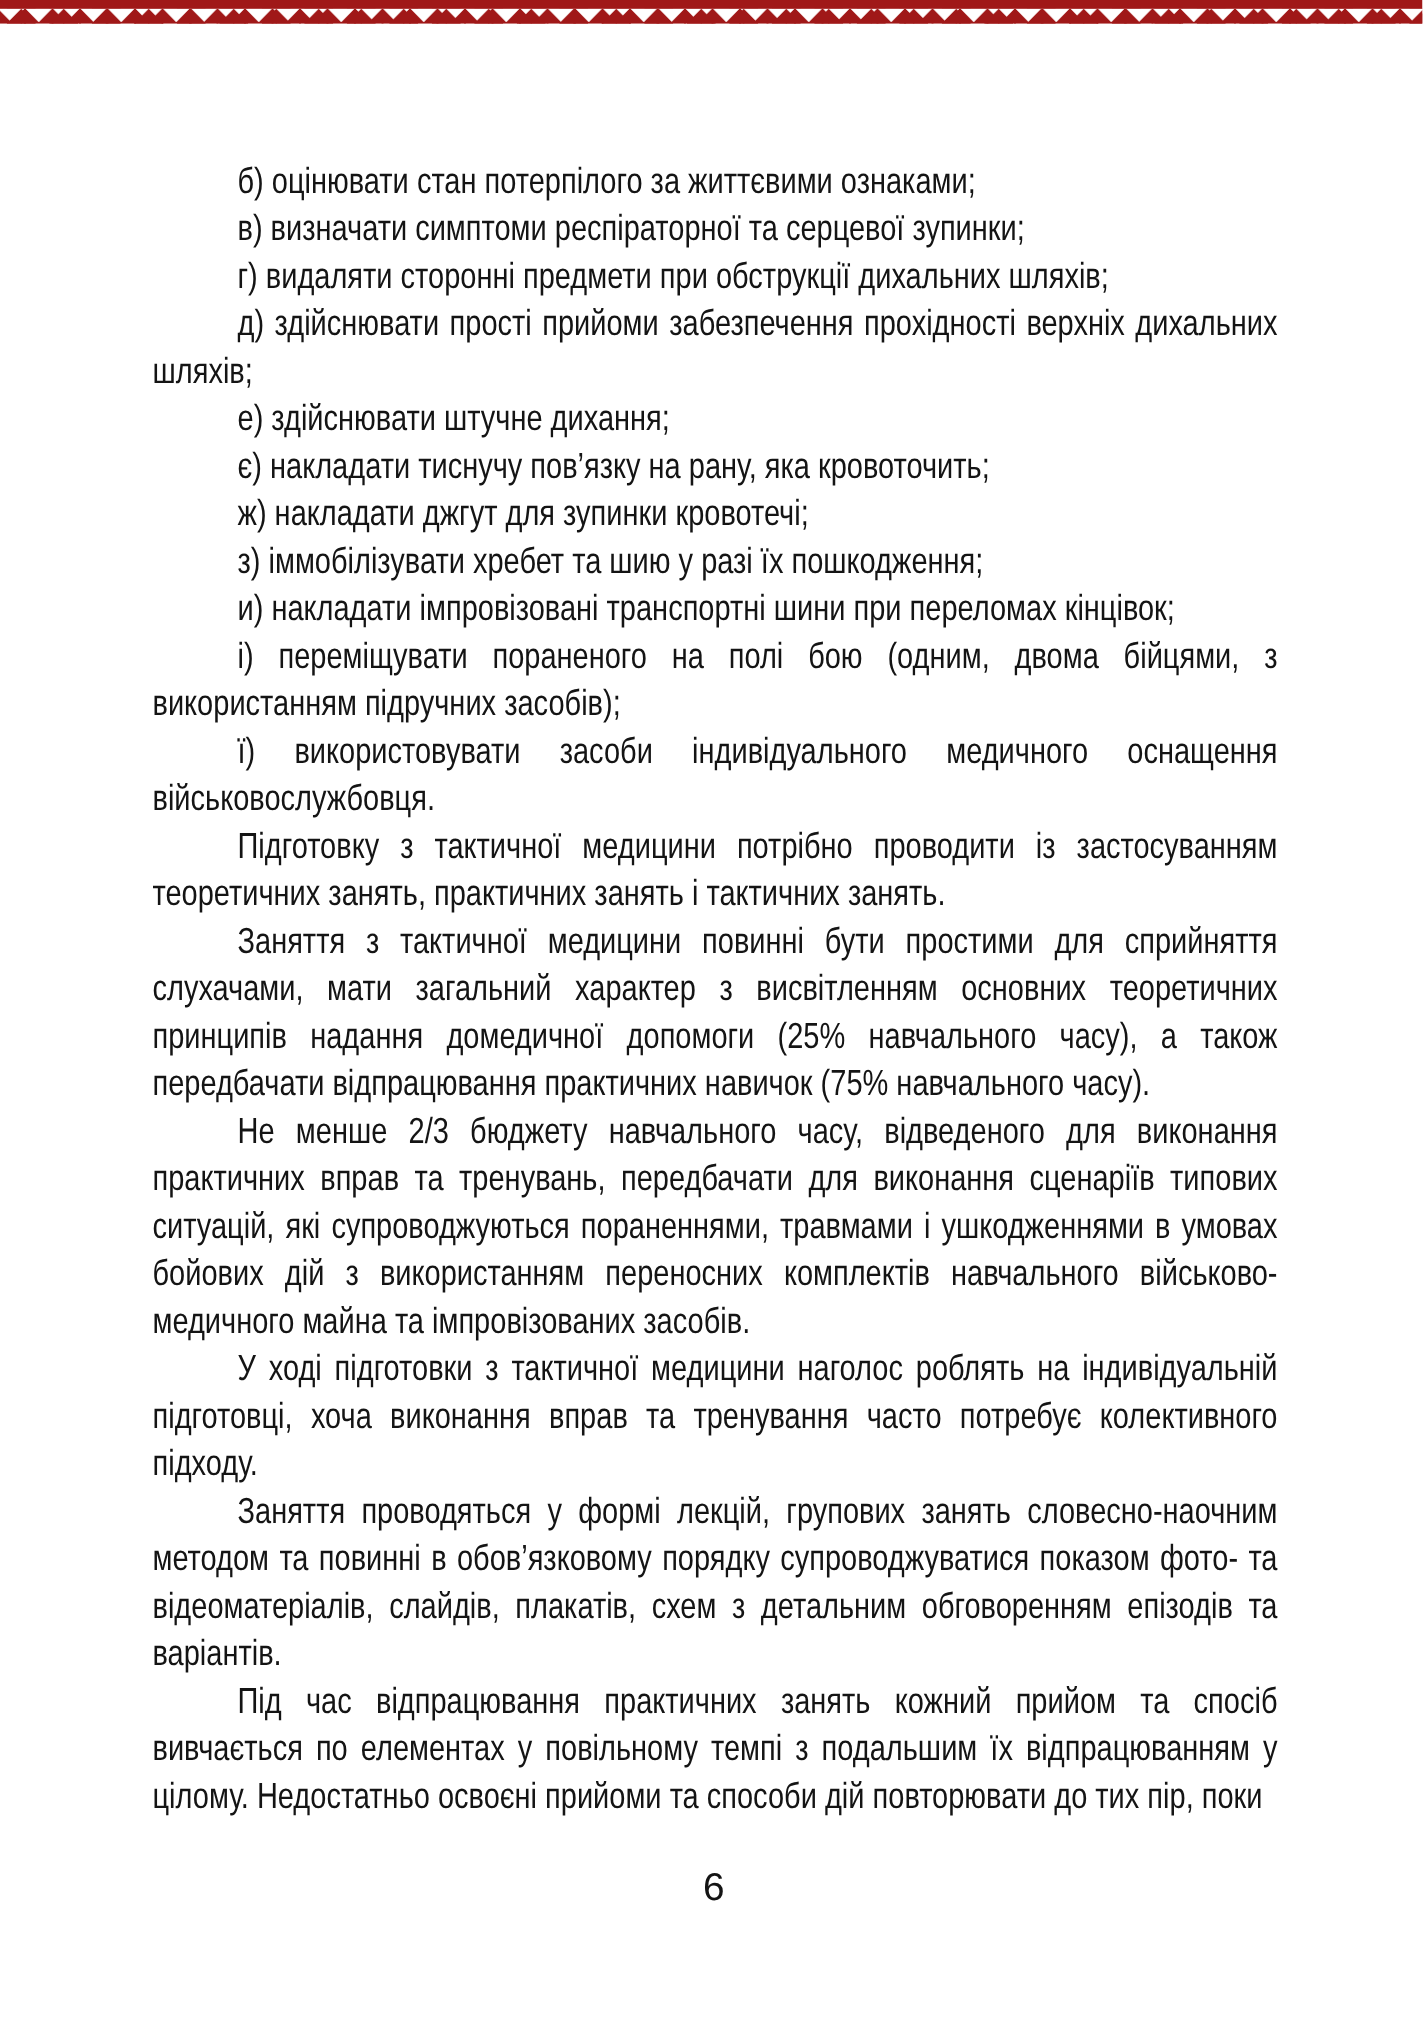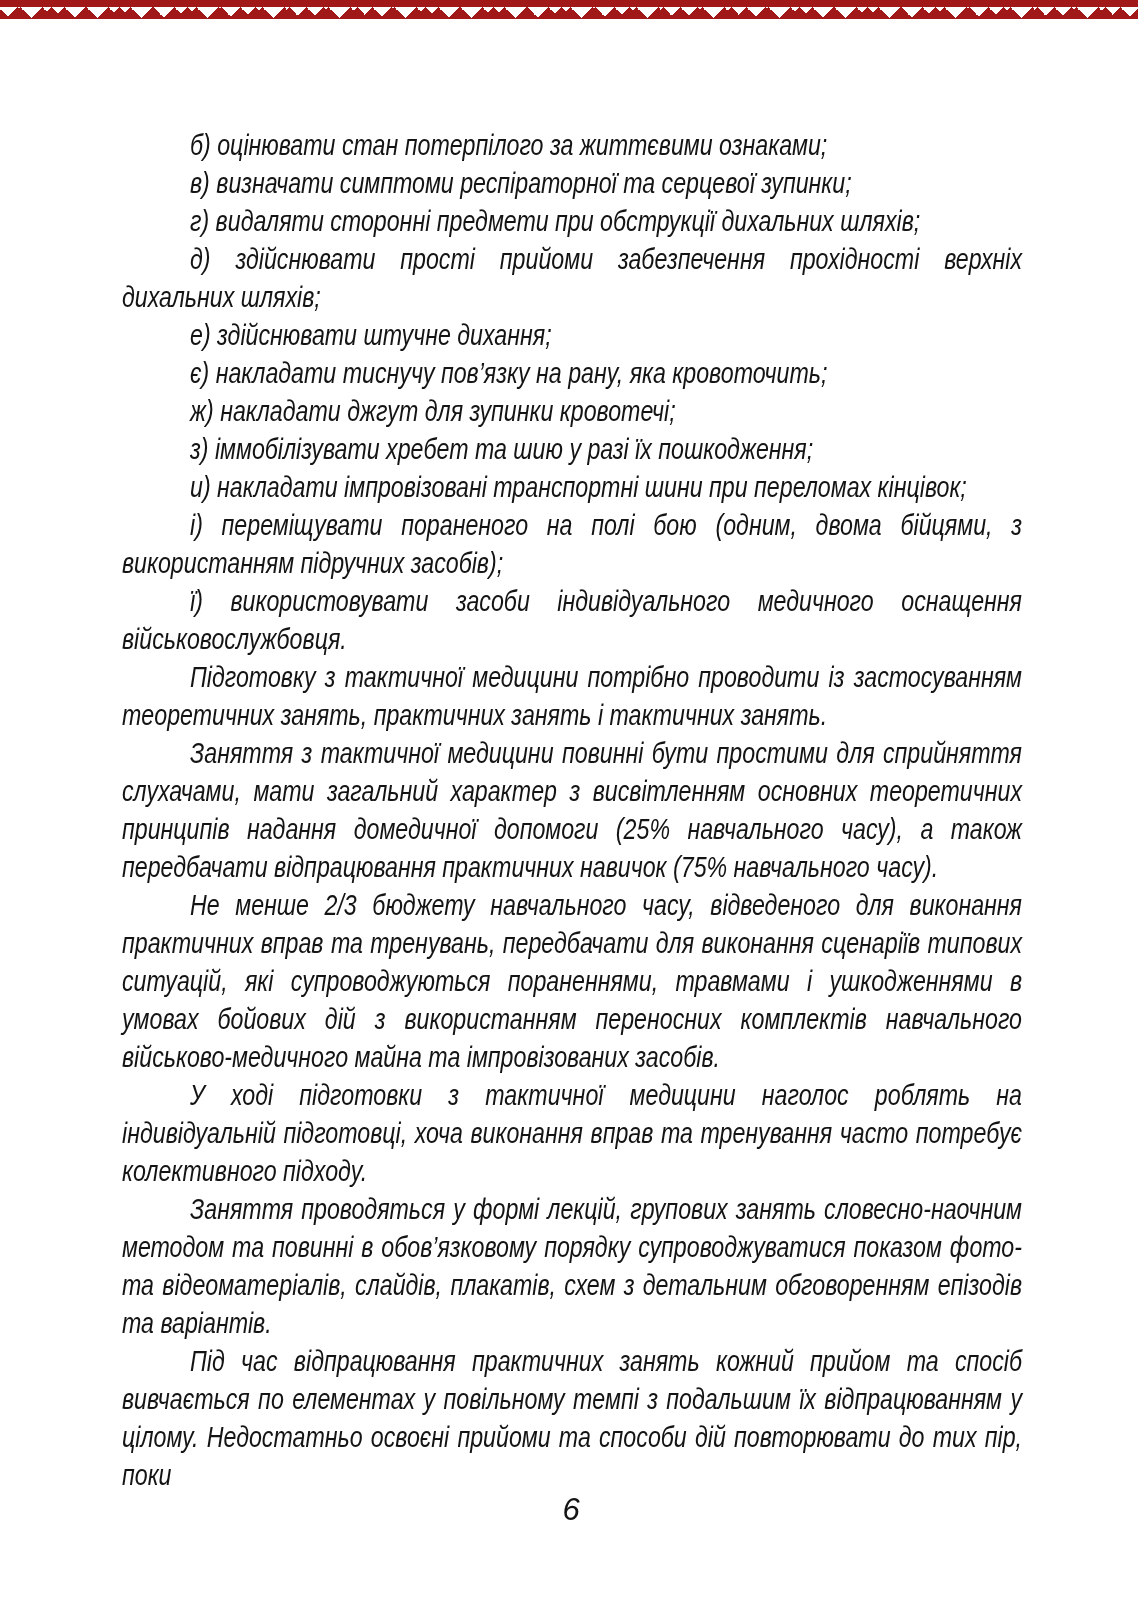--- a/index.html
+++ b/index.html
@@ -7,21 +7,20 @@
     padding: 0;
     background: #ffffff;
   }
   .page {
     position: relative;
     width: 1138px;
     height: 1615px;
     background: #ffffff;
     overflow: hidden;
     font-family: "Liberation Sans", sans-serif;
-    font-style: italic;
   }
   .torn-edge {
     position: absolute;
     top: 0;
     left: 0;
     width: 100%;
     height: 19px;
     pointer-events: none;
   }
   .torn-edge .bar {

